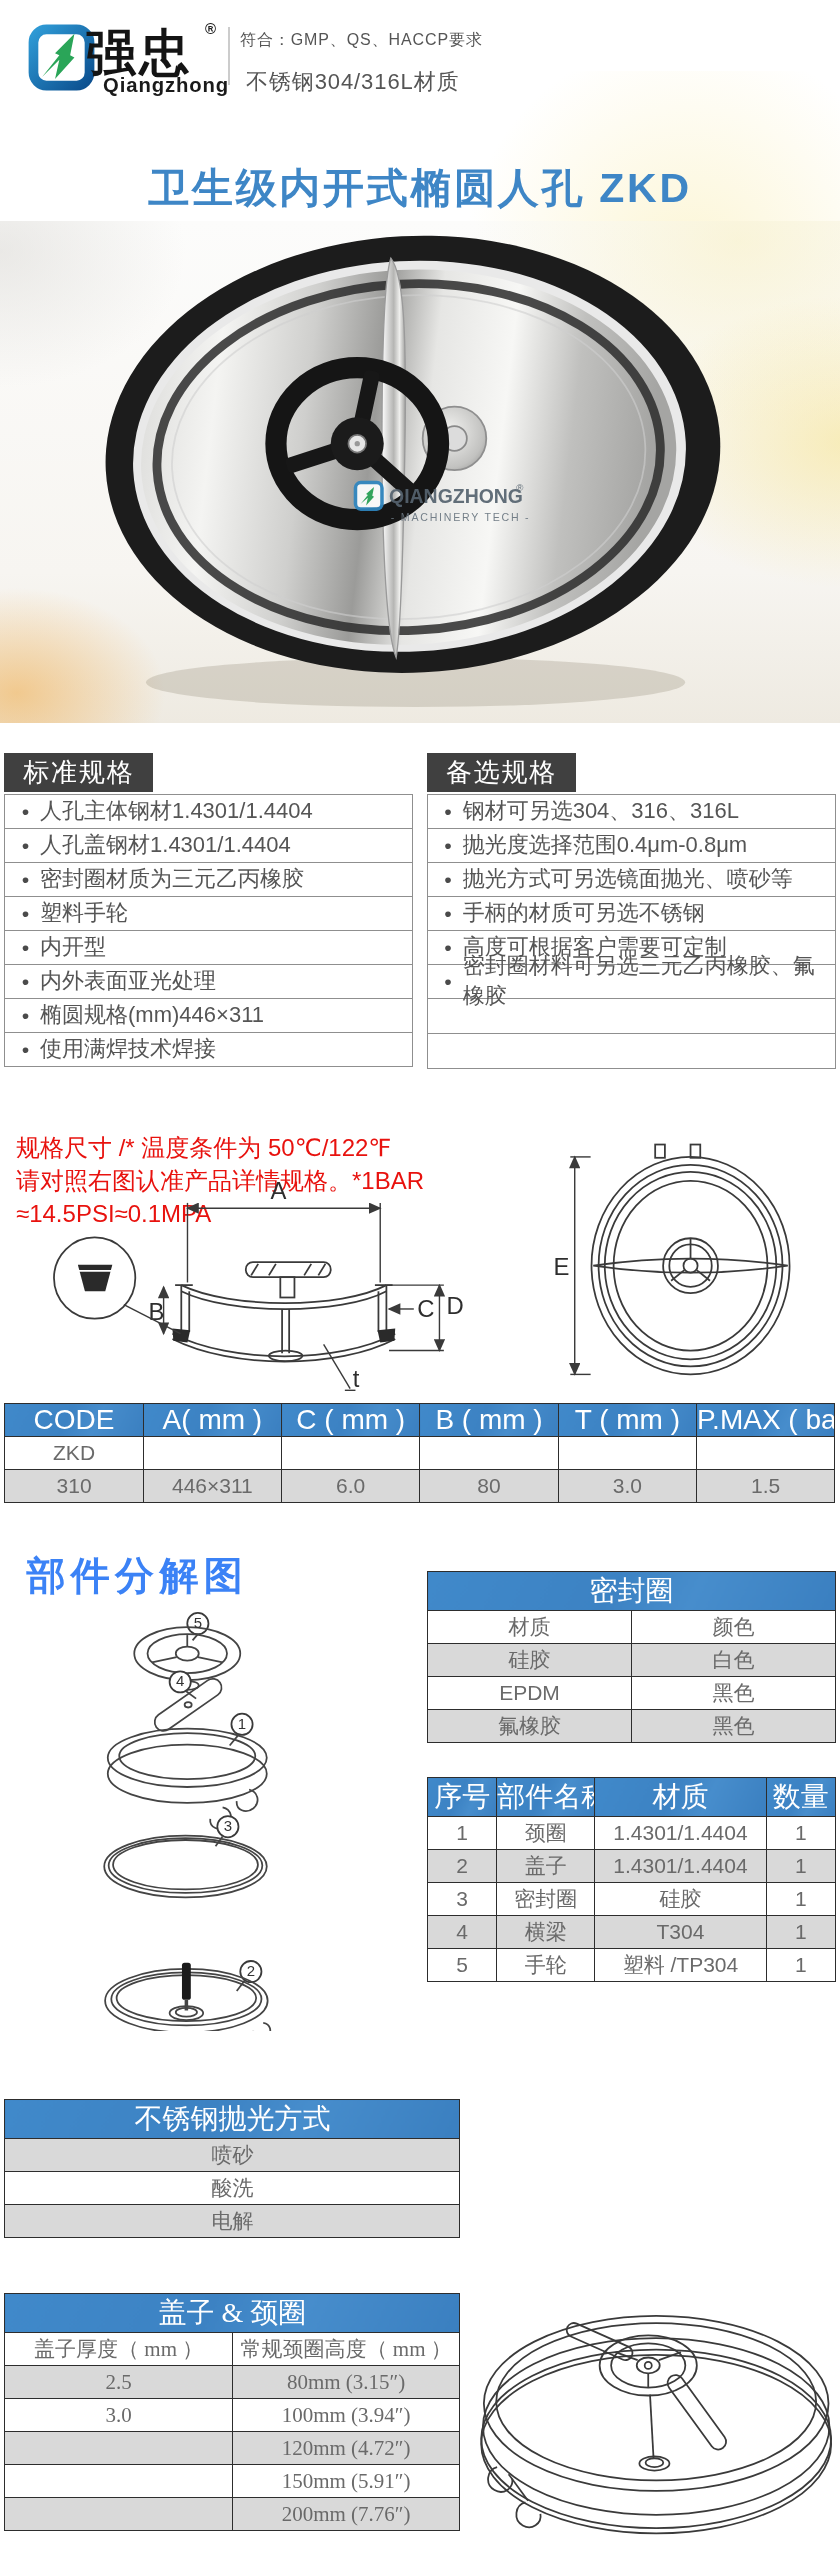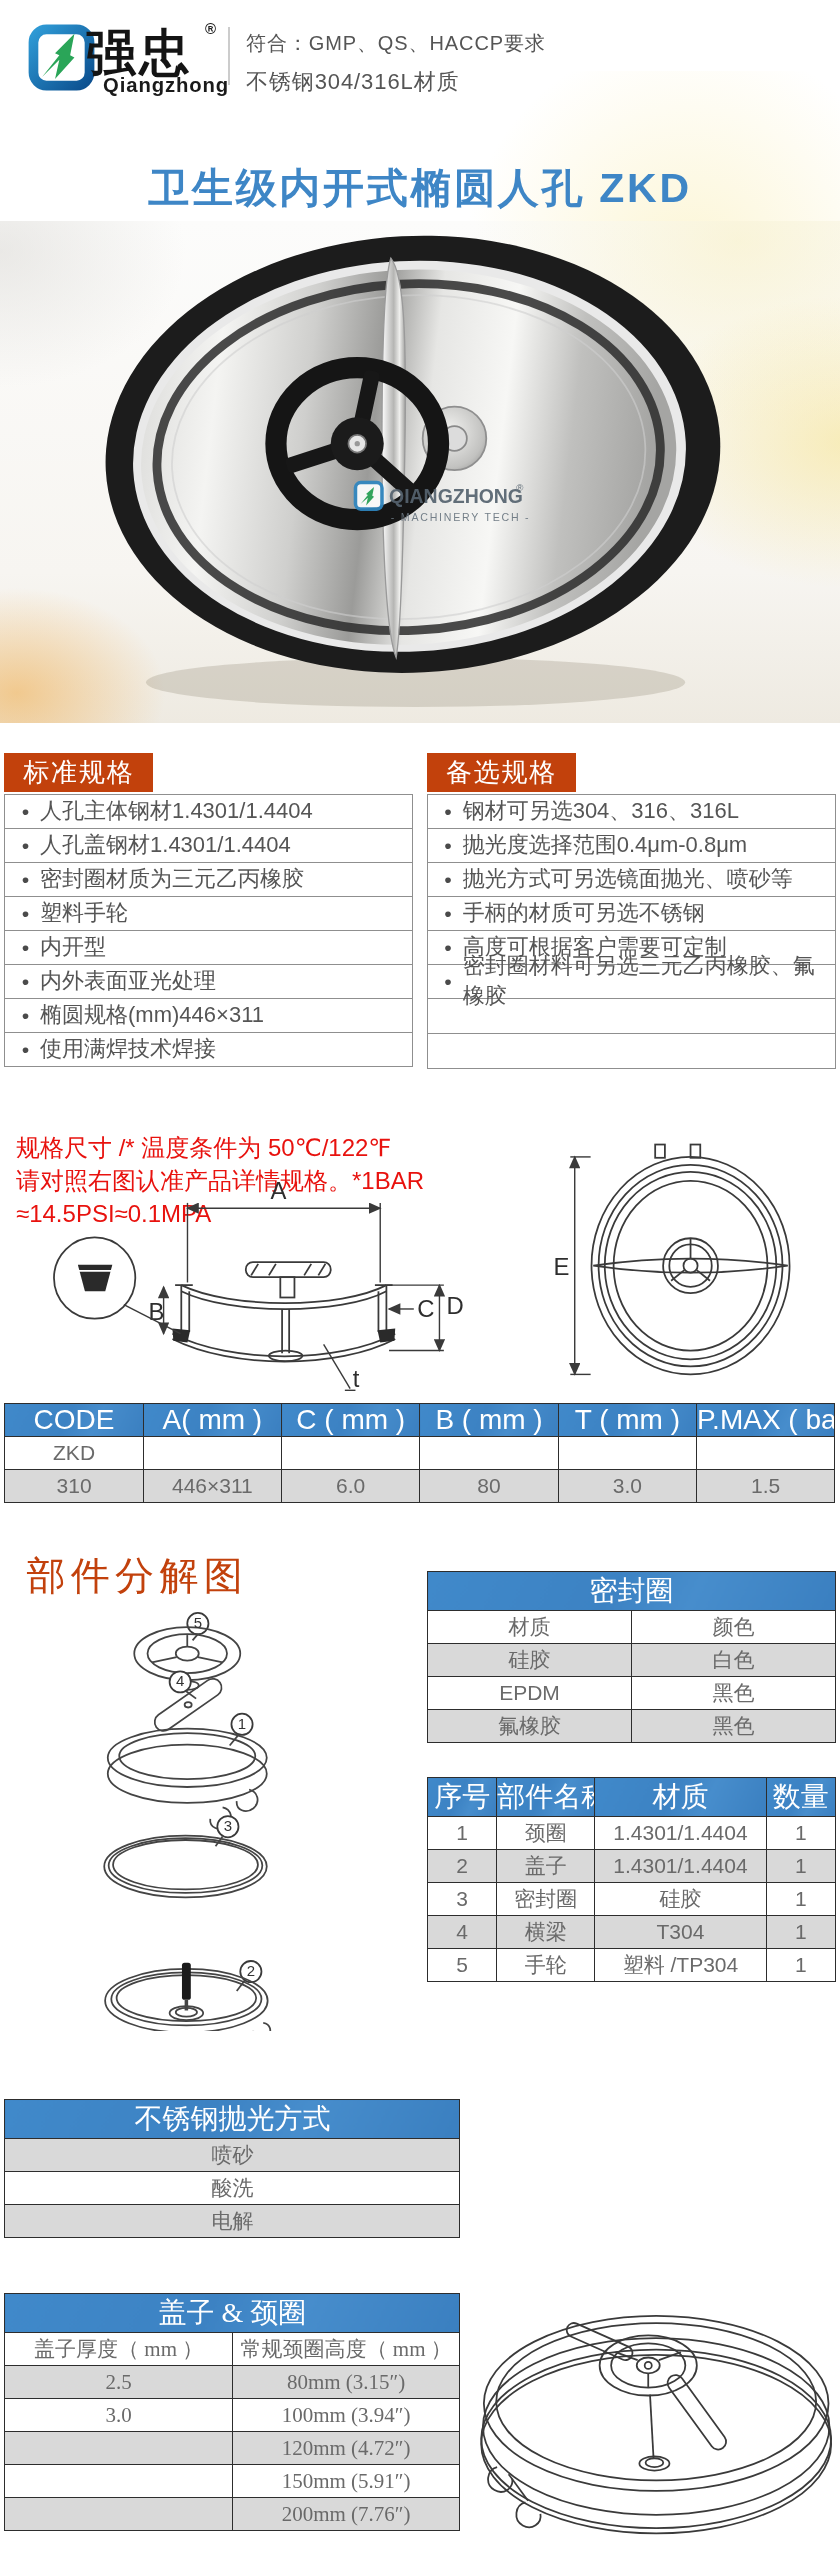--- a/index.html
+++ b/index.html
@@ -8,41 +8,41 @@
 
   
   .warm-wash{position:absolute;left:336px;top:71px;width:504px;height:566px;pointer-events:none;
     background:radial-gradient(60% 55% at 70% 35%, rgba(248,233,160,0.45), rgba(248,233,160,0) 75%);}
   .header{position:absolute;left:0;top:0;width:840px;height:119px;}
   .logo-icon{position:absolute;left:26.5px;top:23px;width:69px;height:69px;}
   .brand-cn{position:absolute;left:86px;top:19.5px;font-size:50px;font-weight:900;color:#141414;letter-spacing:3.5px;}
   .brand-reg{position:absolute;left:205px;top:19.5px;font-size:15px;color:#222;font-weight:bold;}
   .brand-en{position:absolute;left:103px;top:74px;font-size:20.3px;font-weight:bold;color:#1a1a1a;letter-spacing:0.9px;}
   .hdr-divider{position:absolute;left:228px;top:26.5px;width:1.8px;height:58px;background:#cccccc;}
-  .tagline1{position:absolute;left:246px;top:30px;font-size:20px;color:#555;letter-spacing:0.9px;}
+  .tagline1{position:absolute;left:240px;top:30px;font-size:16px;color:#555;letter-spacing:0.9px;}
   .tagline2{position:absolute;left:246px;top:67px;font-size:22px;color:#555;letter-spacing:0.9px;}
 
   .page-title{position:absolute;left:0;top:161px;width:840px;text-align:center;
     font-size:41px;font-weight:bold;color:#3E86C6;letter-spacing:2.7px;}
 
   
   .photo{position:absolute;left:0;top:221px;width:840px;height:502px;
     background:
       radial-gradient(212px 150px at 2% 94%, rgba(242,172,72,0.55), rgba(242,172,72,0) 70%),
       radial-gradient(292px 203px at 101% 44%, rgba(246,226,136,0.55), rgba(246,226,136,0) 72%),
       radial-gradient(380px 274px at 88% 4%, rgba(247,238,190,0.55), rgba(247,238,190,0) 70%),
       radial-gradient(265px 195px at 0% 6%, rgba(216,214,210,0.5), rgba(216,214,210,0) 70%),
       linear-gradient(180deg,#fcfcfb 0%,#f7f5f1 70%,#eeeae1 100%);}
   .photo svg{position:absolute;left:0;top:0;}
 
   
   .spec-col{position:absolute;width:409px;}
   .spec-col.left{left:4.4px;top:753px;}
   .spec-col.right{left:427px;top:753px;}
-  .spec-tab{width:149px;height:39px;background:#c2410c;color:#fff;font-size:26px;
+  .spec-tab{width:149px;height:39px;background:#404040;color:#fff;font-size:26px;
     display:flex;align-items:center;justify-content:center;letter-spacing:1.8px;}
   .spec-list{border:1.8px solid #8f8f8f;background:#fff;margin-top:1.8px;}
   .spec-row{height:33px;border-top:1.8px solid #8f8f8f;display:flex;align-items:center;
     padding-left:16px;font-size:22px;color:#555;}
   .spec-row:first-child{border-top:none;}
   .spec-row .bullet{color:#4a4a4a;font-size:13.3px;margin-right:10.6px;}
   .spec-row.empty-tall{height:34px;}
 
   
   .notes{position:absolute;left:16px;top:1131px;width:548px;color:#E8120E;font-size:24px;line-height:33px;}
@@ -59,22 +59,22 @@
     font-size:21px;color:#6a6a6a;padding:0;height:32px;overflow:hidden;white-space:nowrap;}
   table.tbl tr.th td{background:linear-gradient(115deg,#4089ca 0%,#3c82c3 45%,#478dcc 65%,#3a7fc0 100%);
     color:#ffffff;font-size:28px;height:32px;}
   table.tbl tr.gray td{background:#d9d9d9;}
   .code-tbl{left:4.4px;top:1403px;width:831px;}
   .seal-tbl{left:427px;top:1571px;width:409px;}
   .parts-tbl{left:427px;top:1765px;width:409px;margin-top:12px;}
   .polish-tbl{left:4.4px;top:2099px;width:456px;}
   .cover-tbl{left:4.4px;top:2293px;width:456px;font-family:Liberation Serif, serif;}
 
-  .sec-title{position:absolute;left:26.5px;top:1549px;font-size:39px;font-weight:400;
-    color:#c2410c;letter-spacing:5.3px;}
+  .sec-title{position:absolute;left:26.5px;top:1549px;font-size:39px;font-weight:700;
+    color:#3b82f6;letter-spacing:5.3px;}
 
   .exploded{position:absolute;left:0;top:1611px;width:371px;height:420px;}
   .iso{position:absolute;left:460px;top:2253px;width:380px;height:323px;}
   .badge{stroke:#3a3a3a;fill:#fff;stroke-width:2;}
   .badge-num{font-size:17px;fill:#333;text-anchor:middle;font-family:"Liberation Sans","DejaVu Sans",sans-serif;}
 </style>
 </head>
 <body>
 
 <div class="page">

